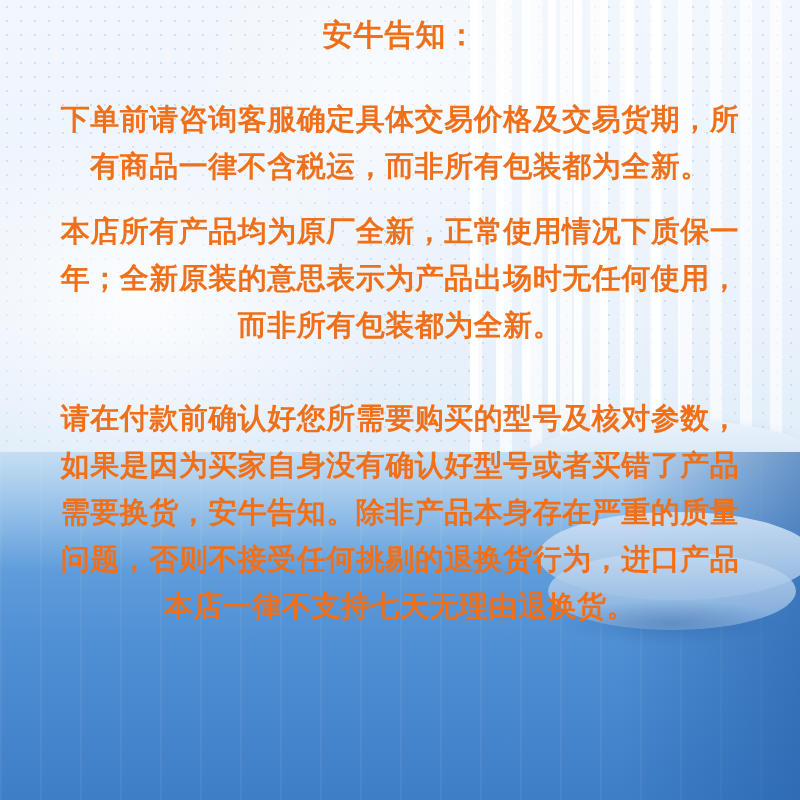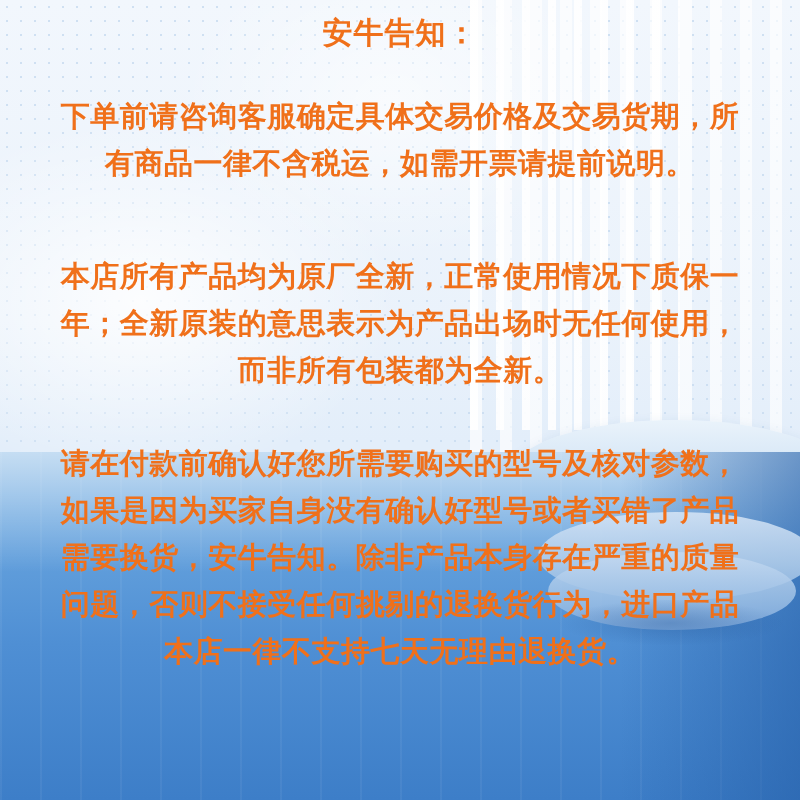--- a/index.html
+++ b/index.html
@@ -157,41 +157,40 @@
     );
   }
 
   
   .content {
     position: absolute;
     inset: 0;
     padding: 0 48px;
     box-sizing: border-box;
     text-align: center;
-    font-family: Liberation Mono, monospace;
   }
   .heading {
     color: #f0701a;
     font-size: 30px;
     font-weight: bold;
     letter-spacing: 1px;
     line-height: 1.4;
     padding-top: 14px;
     text-align: center;
   }
   .para {
     color: #f0701a;
     font-size: 29px;
     font-weight: bold;
     line-height: 1.62;
     text-align: center;
     letter-spacing: 0.5px;
   }
   .p1 { margin-top: 40px; }
-  .p2 { margin-top: 66px; }
+  .p2 { margin-top: 18px; }
   .p3 { margin-top: 46px; }
 </style>
 </head>
 <body>
 
 <div id="page">
 
   <div class="bg-base"></div>
   <div class="bg-dots"></div>
   <div class="bg-stripes"></div>
@@ -206,18 +205,18 @@
   <div class="bg-lower-sheen"></div>
   <div class="lower-lines"></div>
   <div class="bg-lower-right"></div>
 
   <div class="disc disc-3"></div>
   <div class="disc disc-4"></div>
   <div class="disc-shadow"></div>
 
   <div class="content">
     <div class="heading">安牛告知：</div>
-    <div class="para p1">下单前请咨询客服确定具体交易价格及交易货期，所有商品一律不含税运，如需开票请提前说明。</div>
+    <div class="para p1">下单前请咨询客服确定具体交易价格及交易货期，所有商品一律不含税运，而非所有包装都为全新。</div>
     <div class="para p2">本店所有产品均为原厂全新，正常使用情况下质保一年；全新原装的意思表示为产品出场时无任何使用，而非所有包装都为全新。</div>
     <div class="para p3">请在付款前确认好您所需要购买的型号及核对参数，如果是因为买家自身没有确认好型号或者买错了产品需要换货，安牛告知。除非产品本身存在严重的质量问题，否则不接受任何挑剔的退换货行为，进口产品本店一律不支持七天无理由退换货。</div>
   </div>
 
 </div>
 
 </body></html>

